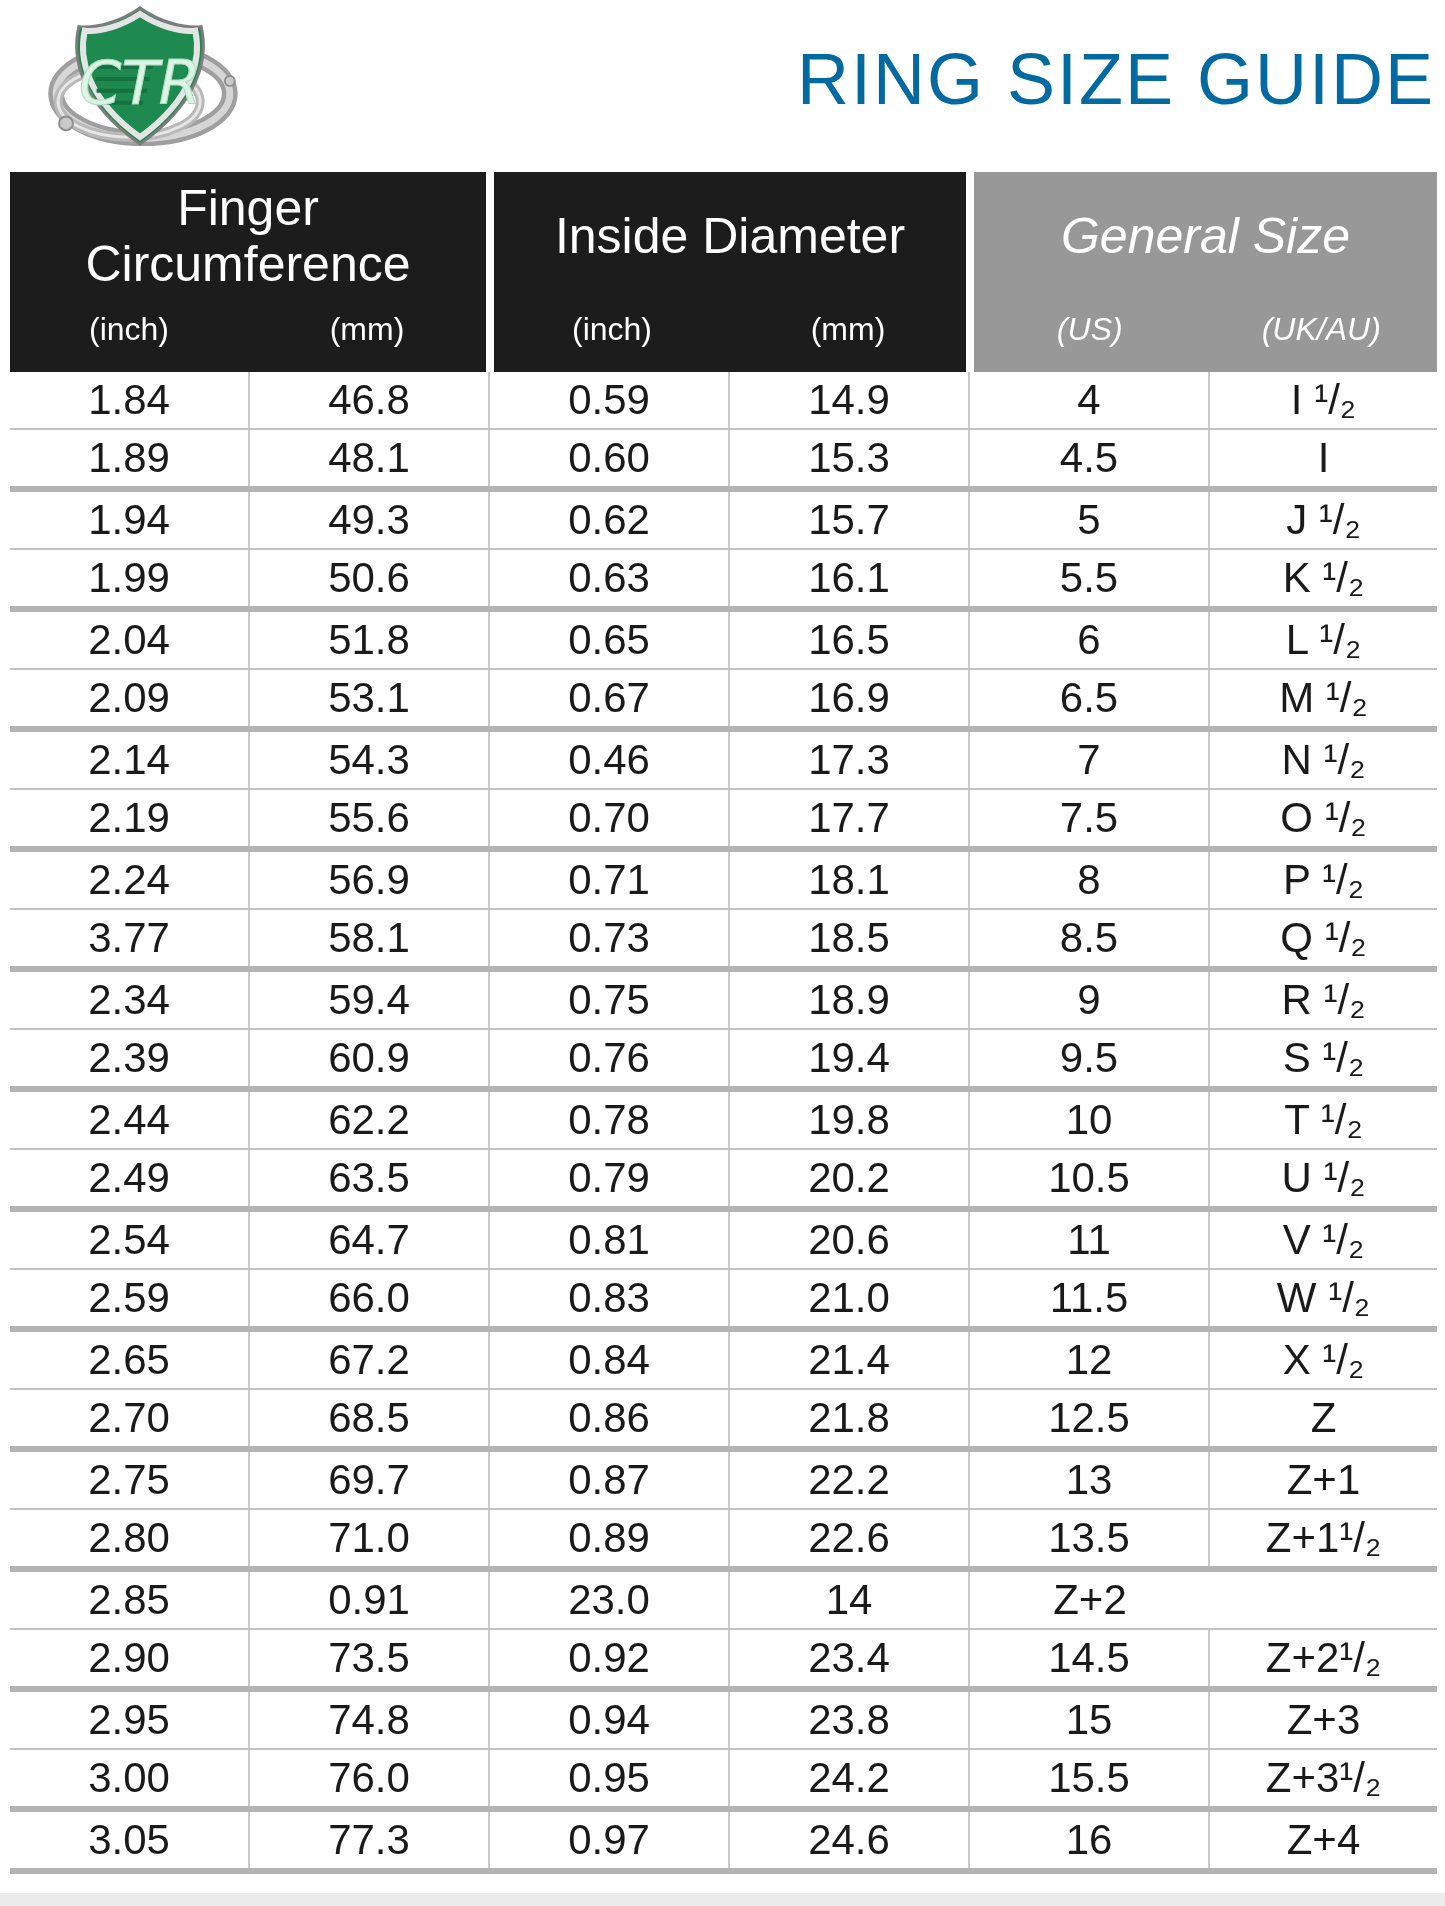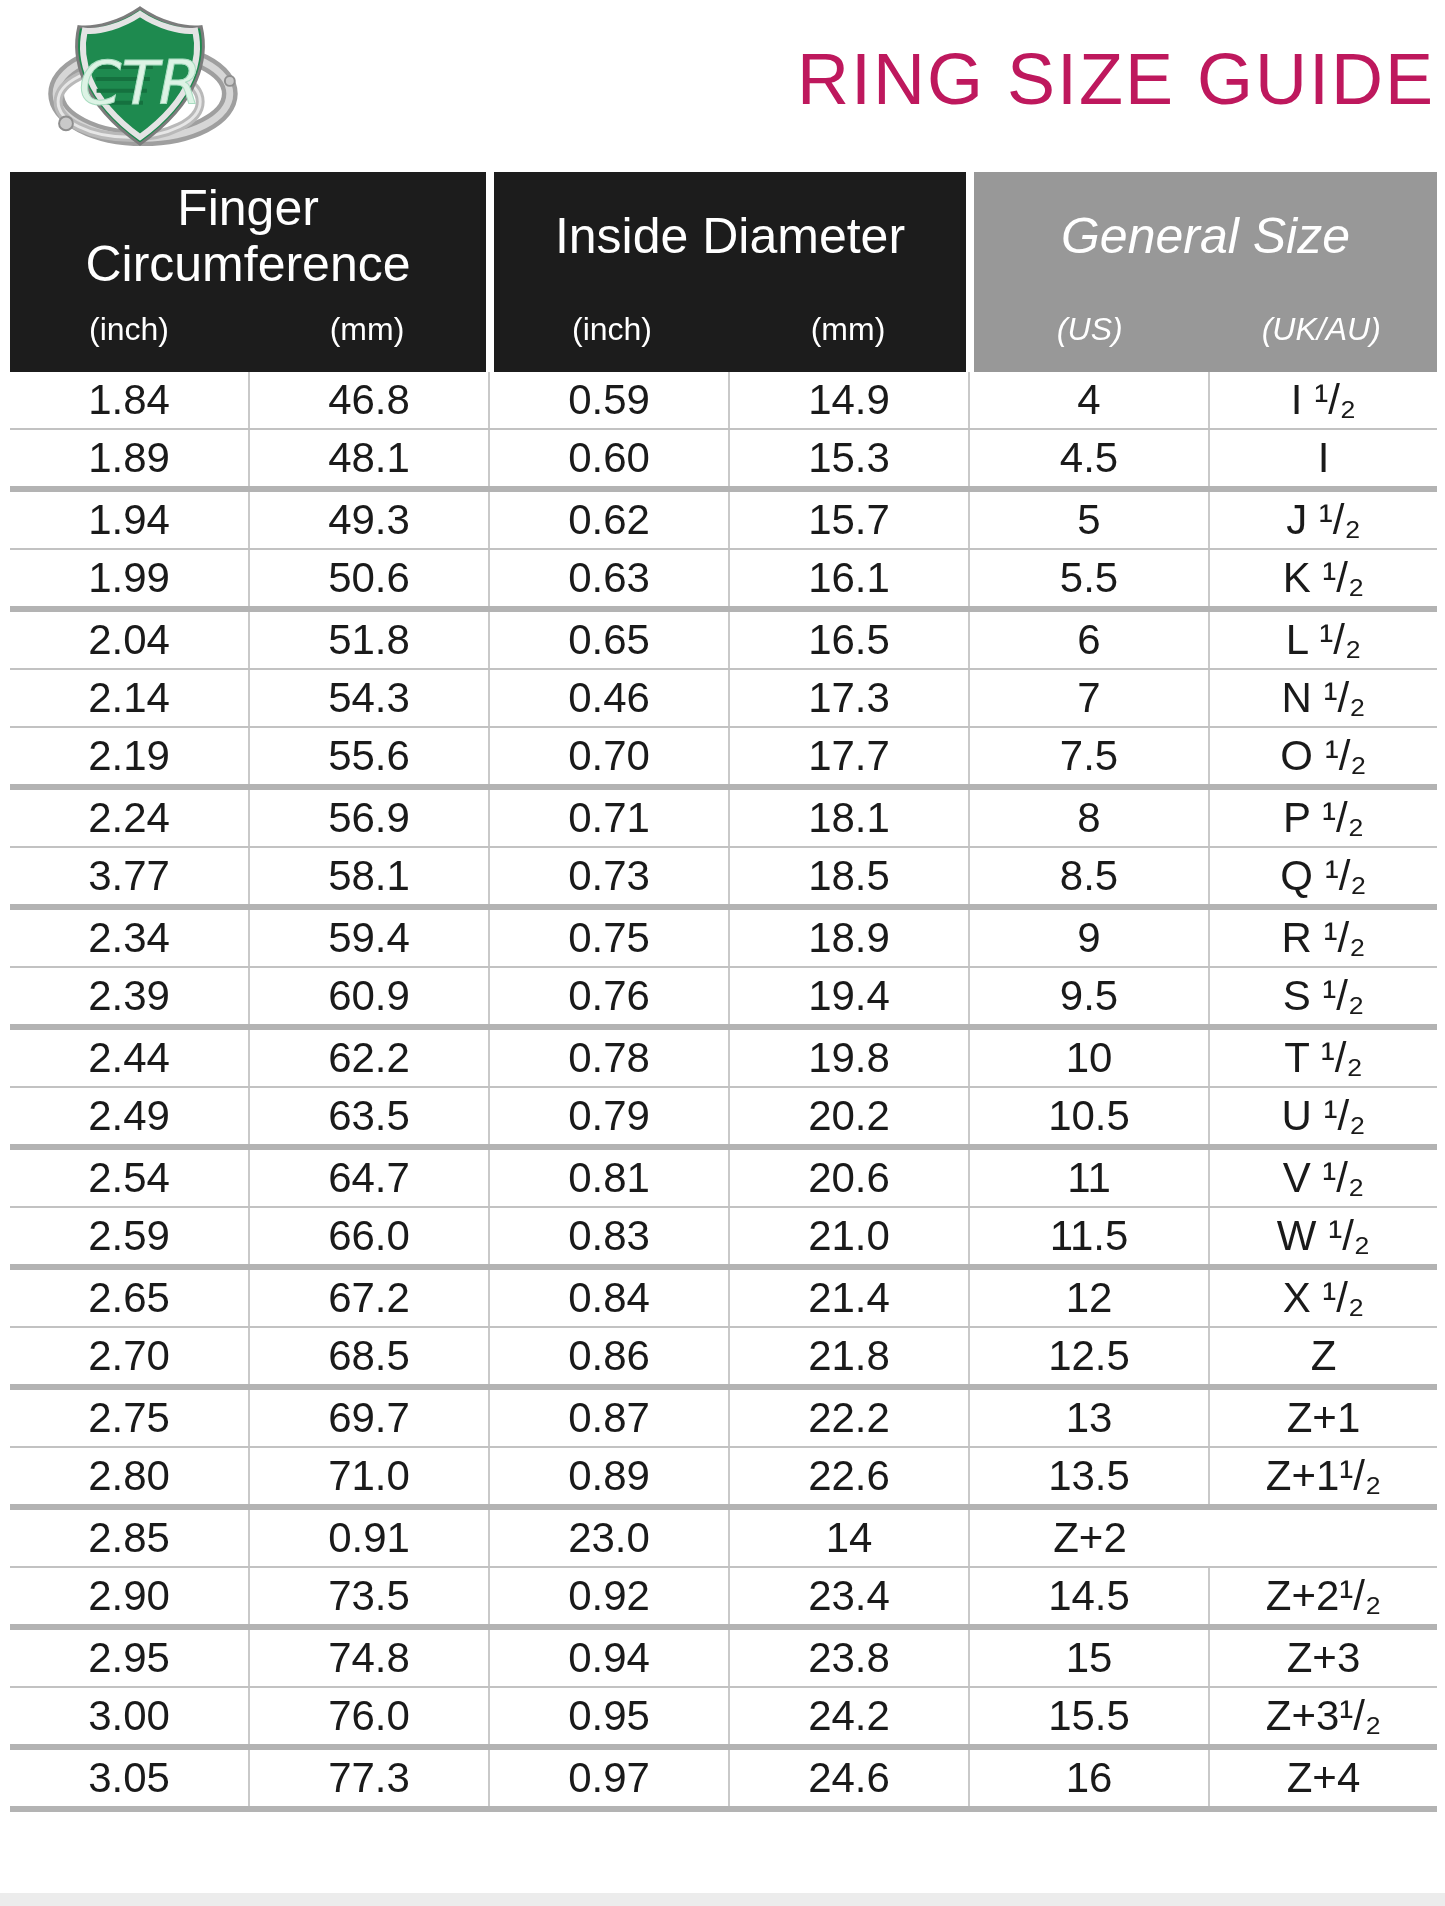--- a/index.html
+++ b/index.html
@@ -2,21 +2,21 @@
 <html><head>
 <meta charset="utf-8">
 <style>
   html,body{margin:0;padding:0;}
   body{
     width:1445px;height:1906px;position:relative;background:#ffffff;
     font-family:"Liberation Sans","DejaVu Sans",sans-serif;overflow:hidden;
   }
   .page-title{
     position:absolute;top:38px;right:10px;
-    font-size:72px;color:#be185d;letter-spacing:2px;white-space:nowrap;
+    font-size:72px;color:#0369a1;letter-spacing:2px;white-space:nowrap;
   }
   .ring-logo{position:absolute;left:26px;top:2px;width:228px;height:150px;}
   .guide{position:absolute;left:10px;top:172px;width:1427px;}
   .header-row{display:flex;gap:8px;}
   .hblock{color:#ffffff;}
   .hb-dark{background:#1c1c1c;}
   .hb-gray{background:#989898;font-style:italic;}
   .hb1{width:476px;}
   .hb2{width:472px;}
   .hb3{flex:1;}
@@ -120,20 +120,28 @@
         <div class="cell">K ¹/₂</div>
       </div>
       <div class="row">
         <div class="cell">2.04</div>
         <div class="cell">51.8</div>
         <div class="cell">0.65</div>
         <div class="cell">16.5</div>
         <div class="cell">6</div>
         <div class="cell">L ¹/₂</div>
       </div>
+      <div class="row thick">
+        <div class="cell">2.09</div>
+        <div class="cell">53.1</div>
+        <div class="cell">0.67</div>
+        <div class="cell">16.9</div>
+        <div class="cell">6.5</div>
+        <div class="cell">M ¹/₂</div>
+      </div>
       <div class="row">
         <div class="cell">2.14</div>
         <div class="cell">54.3</div>
         <div class="cell">0.46</div>
         <div class="cell">17.3</div>
         <div class="cell">7</div>
         <div class="cell">N ¹/₂</div>
       </div>
       <div class="row thick">
         <div class="cell">2.19</div>

